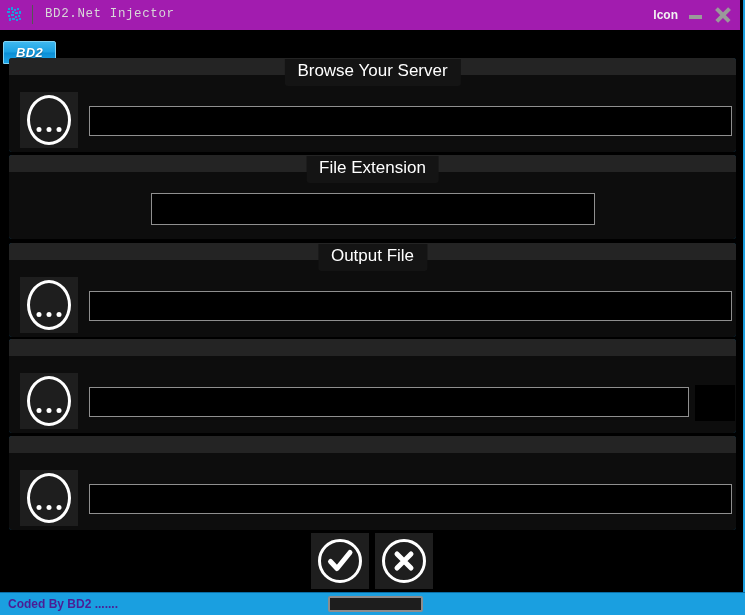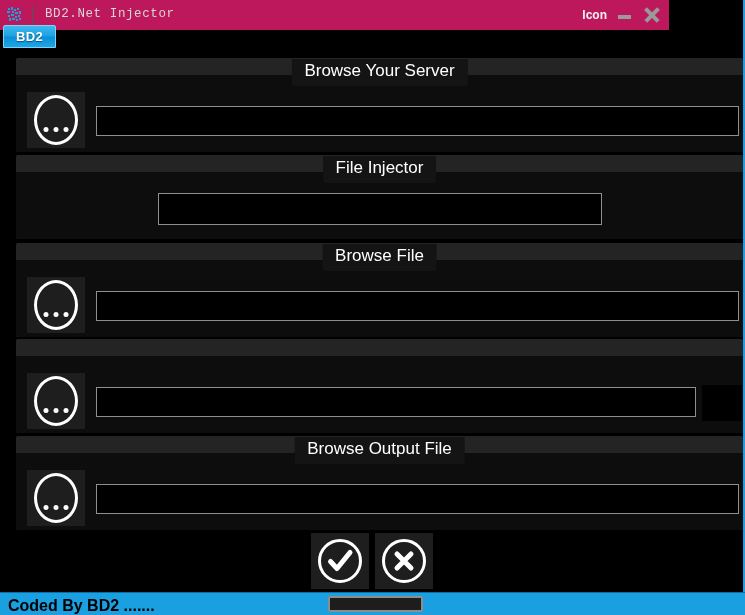--- a/index.html
+++ b/index.html
@@ -27,23 +27,23 @@
     background: #000000;
     border-right: 2px solid #1a9fe0;
     border-bottom: 0;
     overflow: hidden;
   }
 
   
   #title-bar {
     position: absolute;
     left: 0; top: 0;
-    width: 669px;
+    width: 740px;
     height: 30px;
-    background: #be185d;
+    background: #a21caf;
   }
 
   #app-icon {
     position: absolute;
     left: 6px; top: 6px;
     width: 18px; height: 18px;
   }
 
   #title-separator {
     position: absolute;
@@ -103,43 +103,44 @@
   
   #tab-strip {
     position: absolute;
     left: 0; top: 25px;
     width: 743px;
     height: 24px;
   }
 
   .tab-item {
     position: absolute;
-    left: 3px; top: 0;
+    left: 3px; top: 16px;
     width: 53px;
     height: 23px;
     background: linear-gradient(180deg, #3fb8ef 0%, #1ba2e4 48%, #0b8ed5 52%, #1da6e8 100%);
     border: 1px solid #7fd3f5;
     border-radius: 2px 2px 0 0;
     display: flex;
     align-items: center;
     justify-content: center;
     cursor: pointer;
+    font-style: italic;
   }
   .tab-item span {
     font-size: 13px;
     font-weight: bold;
     color: #ffffff;
     text-shadow: 0 1px 1px rgba(0,0,0,0.45);
     letter-spacing: 0.3px;
   }
 
   
   .group-panel {
     position: absolute;
-    left: 16px;
+    left: 9px;
     width: 727px;
     border-radius: 3px;
     background: #0c4a6e;
     box-shadow: 0 1px 0 #000;
   }
 
   .group-header {
     position: absolute;
     left: 0; top: 0;
     width: 727px;
@@ -260,23 +261,23 @@
     position: absolute;
     left: 0; bottom: 0;
     width: 745px;
     height: 23px;
     background: #1a9fe0;
     border-top: 1px solid #0a6ea5;
   }
   #status-text {
     position: absolute;
     left: 8px; top: 4px;
-    font-size: 16px;
+    font-size: 12px;
     font-weight: bold;
-    color: #000000;
+    color: #4c1d95;
     white-space: nowrap;
   }
   #progress-bar {
     position: absolute;
     left: 328px; top: 3px;
     width: 95px; height: 16px;
     background: #1d1d1d;
     border: 2px solid #8d8d8d;
     border-radius: 2px;
   }
@@ -351,29 +352,29 @@
           <i></i>
         </span>
     </div>
 
     <input class="text-input" type="text" style="left: 80px; top: 48px; width: 643px; height: 30px;" placeholder="">
   </div>
 
   <div class="group-panel" style="top:155px; height:84px;">
     <div class="group-header"></div>
     <div class="group-body" style="height:67px;"></div>
-    <div class="group-title">File Injector</div>
+    <div class="group-title">File Extension</div>
 
     <input class="text-input" type="text" style="left: 142px; top: 38px; width: 444px; height: 32px;" placeholder="">
   </div>
 
   <div class="group-panel" style="top:243px; height:94px;">
     <div class="group-header"></div>
     <div class="group-body" style="height:77px;"></div>
-    <div class="group-title">Browse File</div>
+    <div class="group-title">Output File</div>
 
     <div class="browse-button" style="left:11px; top:34px;">
       <span class="circle"></span>
       <span class="dots">
           <i></i>
           <i></i>
           <i></i>
         </span>
     </div>
 
@@ -394,21 +395,20 @@
     </div>
 
     <input class="text-input" type="text" style="left: 80px; top: 48px; width: 600px; height: 30px;" placeholder="">
 
     <div id="icon-preview-box" style="left:686px; top:46px; width:40px; height:36px;"></div>
   </div>
 
   <div class="group-panel" style="top:436px; height:94px;">
     <div class="group-header"></div>
     <div class="group-body" style="height:77px;"></div>
-    <div class="group-title">Browse Output File</div>
 
     <div class="browse-button" style="left:11px; top:34px;">
       <span class="circle"></span>
       <span class="dots">
           <i></i>
           <i></i>
           <i></i>
         </span>
     </div>
 

